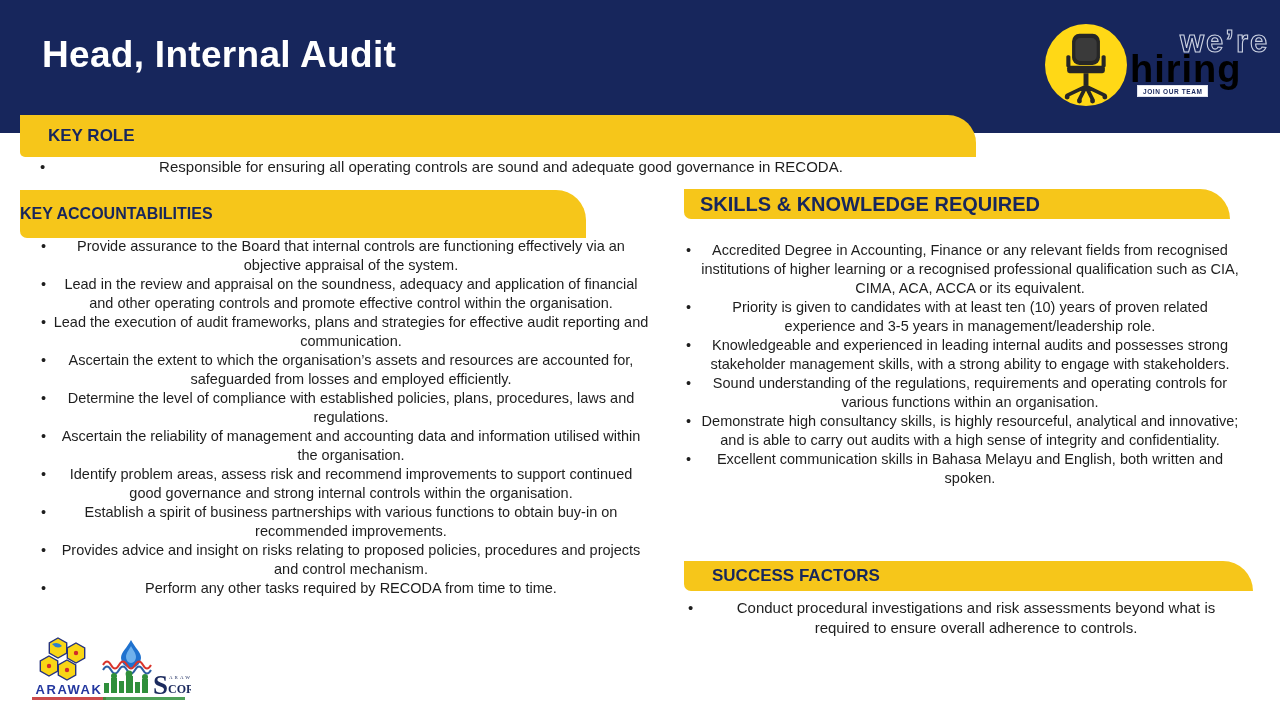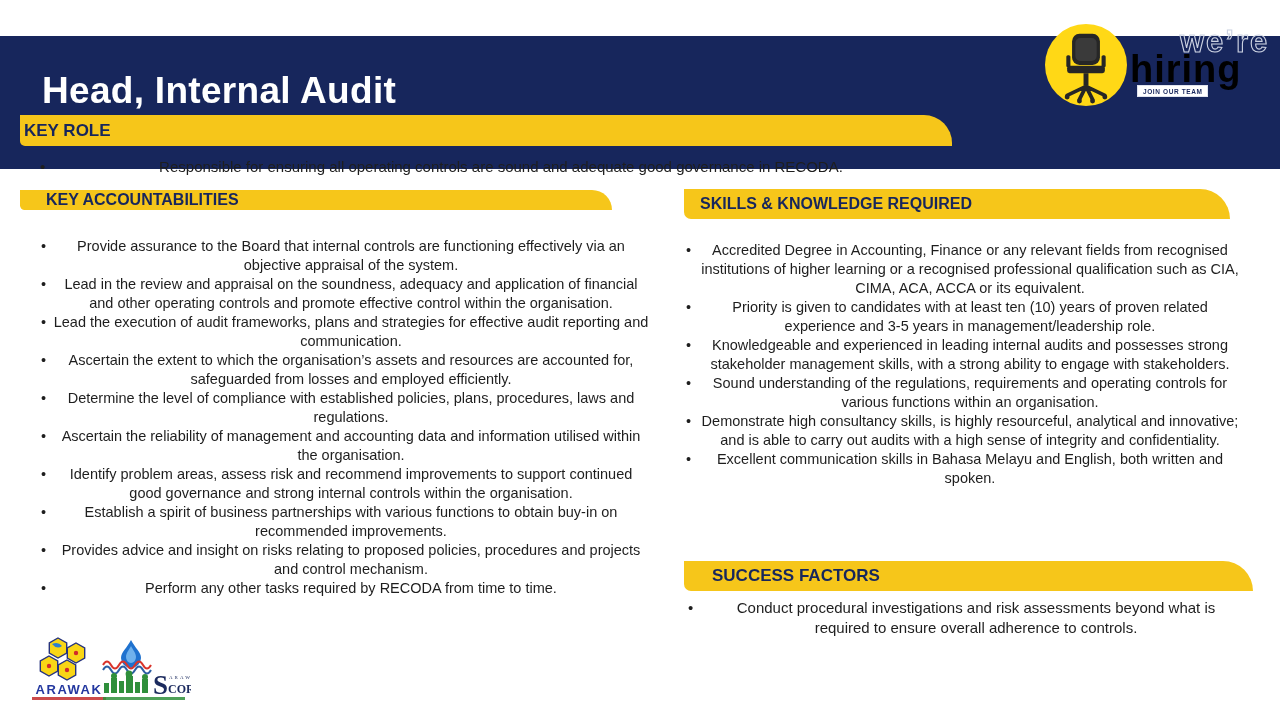--- a/index.html
+++ b/index.html
@@ -4,35 +4,35 @@
 <style>
   :root{
     --navy:#17265C; --band_yellow:#F6C61A; --badge_yellow:#FFD816; --body_text:#1e1e1e;
   }
   html,body{margin:0;padding:0;}
   body{
     width:1280px;height:720px;position:relative;overflow:hidden;background:#ffffff;
     font-family:"Liberation Sans", sans-serif;
   }
   .header-block{
-    position:absolute;left:0;top:0;width:1280px;height:133px;background:var(--navy);margin-top:36px;
+    position:absolute;left:0;top:0;width:1280px;height:133px;background:var(--navy);
   }
   .page-title{
     position:absolute;left:42px;top:34px;font-size:37px;font-weight:bold;color:#ffffff;
     letter-spacing:0.3px;white-space:nowrap;
   }
   
   .band{
     position:absolute;background:var(--band_yellow);color:var(--navy);
     font-weight:bold;display:flex;align-items:center;
     border-radius:0 30px 0 7px;
   }
-  .band-key-role{left:20px;top:115px;width:928px;height:31px;font-size:17px;padding-left:4px;border-radius:0 28px 0 5px;}
-  .band-key-acc{left:20px;top:190px;width:566px;height:20px;font-size:16px;padding-left:26px;}
-  .band-skills{left:684px;top:189px;width:530px;height:30px;font-size:16px;padding-left:16px;}
+  .band-key-role{left:20px;top:115px;width:928px;height:42px;font-size:17px;padding-left:28px;border-radius:0 28px 0 5px;}
+  .band-key-acc{left:20px;top:190px;width:566px;height:48px;font-size:16px;}
+  .band-skills{left:684px;top:189px;width:530px;height:30px;font-size:20px;padding-left:16px;}
   .band-success{left:684px;top:561px;width:541px;height:30px;font-size:17px;padding-left:28px;}
   
   .list{position:absolute;color:var(--body_text);}
   .list .bullet{position:relative;text-align:center;}
   .list .bullet::before{content:"\2022";position:absolute;left:0;top:0;}
   .list-key-role{left:40px;top:157px;width:900px;font-size:15px;line-height:19px;}
   .list-key-role .bullet{padding-left:22px;}
   .list-key-acc{left:41px;top:237px;width:608px;font-size:14.5px;line-height:19px;text-align:justify;}
   .list-key-acc .bullet{padding-left:12px;}
   .list-skills{left:686px;top:241px;width:554px;font-size:14.5px;line-height:19px;text-align:justify;}

